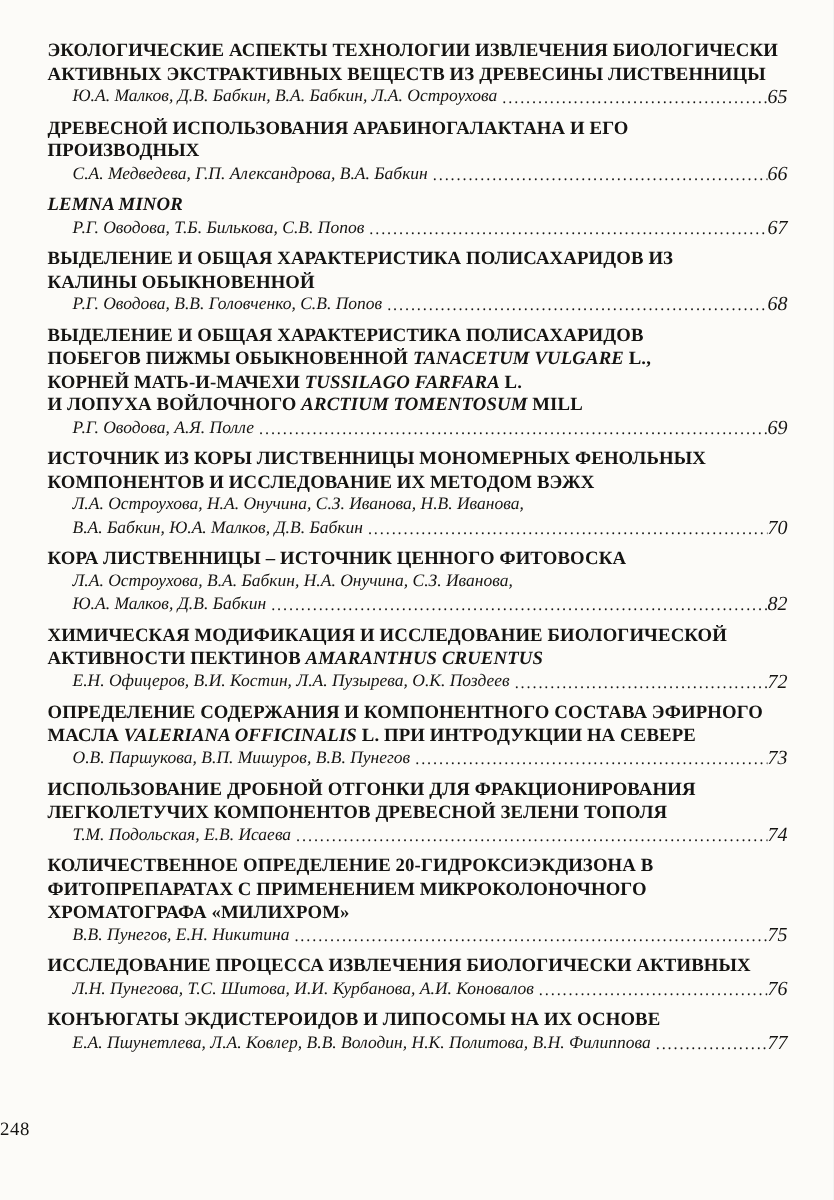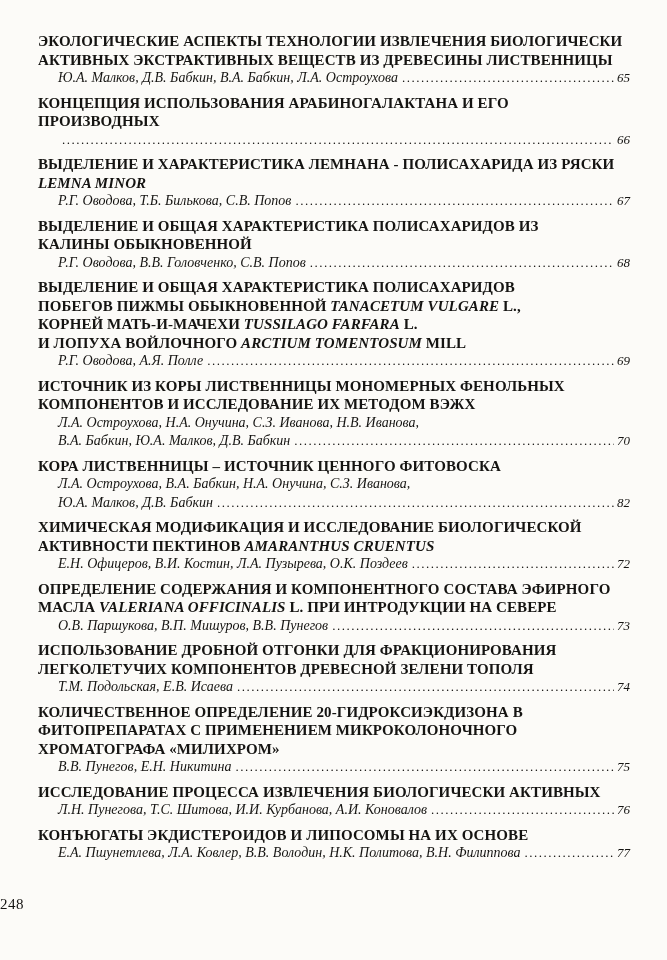--- a/index.html
+++ b/index.html
@@ -41,21 +41,21 @@
     font-size: 13px;
     letter-spacing: 1.5px;
     padding: 0 3px 0 4px;
   }
   .dots::after {
     content: "..................................................................................................................................................................";
   }
   .pagenum {
     flex: 0 0 auto;
     font-style: italic;
-    font-size: 13px;
+    font-size: 16px;
     text-align: right;
     min-width: 16px;
   }
   .footer {
     position: absolute;
     left: 0; right: 0;
     top: 896px;
     text-align: left;
     font-size: 15px;
     letter-spacing: 0.5px;
@@ -72,31 +72,31 @@
           <div class="title-line"><span>АКТИВНЫХ ЭКСТРАКТИВНЫХ ВЕЩЕСТВ ИЗ ДРЕВЕСИНЫ ЛИСТВЕННИЦЫ</span></div>
         </div>
         <div class="authors-row">
           <span class="authors">Ю.А. Малков, Д.В. Бабкин, В.А. Бабкин, Л.А. Остроухова</span>
           <span class="dots"></span>
           <span class="pagenum">65</span>
         </div>
       </div>
       <div class="entry">
         <div class="title">
-          <div class="title-line"><span>КОНЦЕПЦИЯ ИСПОЛЬЗОВАНИЯ АРАБИНОГАЛАКТАНА И ЕГО</span></div>
+          <div class="title-line"><span>ДРЕВЕСНОЙ ИСПОЛЬЗОВАНИЯ АРАБИНОГАЛАКТАНА И ЕГО</span></div>
           <div class="title-line"><span>ПРОИЗВОДНЫХ</span></div>
         </div>
         <div class="authors-row">
+          <span class="authors">С.А. Медведева, Г.П. Александрова, В.А. Бабкин</span>
           <span class="dots"></span>
           <span class="pagenum">66</span>
         </div>
       </div>
       <div class="entry">
         <div class="title">
-          <div class="title-line"><span>ВЫДЕЛЕНИЕ И ХАРАКТЕРИСТИКА ЛЕМНАНА - ПОЛИСАХАРИДА ИЗ РЯСКИ</span></div>
           <div class="title-line"><span class="latin">LEMNA MINOR</span></div>
         </div>
         <div class="authors-row">
           <span class="authors">Р.Г. Оводова, Т.Б. Билькова, С.В. Попов</span>
           <span class="dots"></span>
           <span class="pagenum">67</span>
         </div>
       </div>
       <div class="entry">
         <div class="title">

